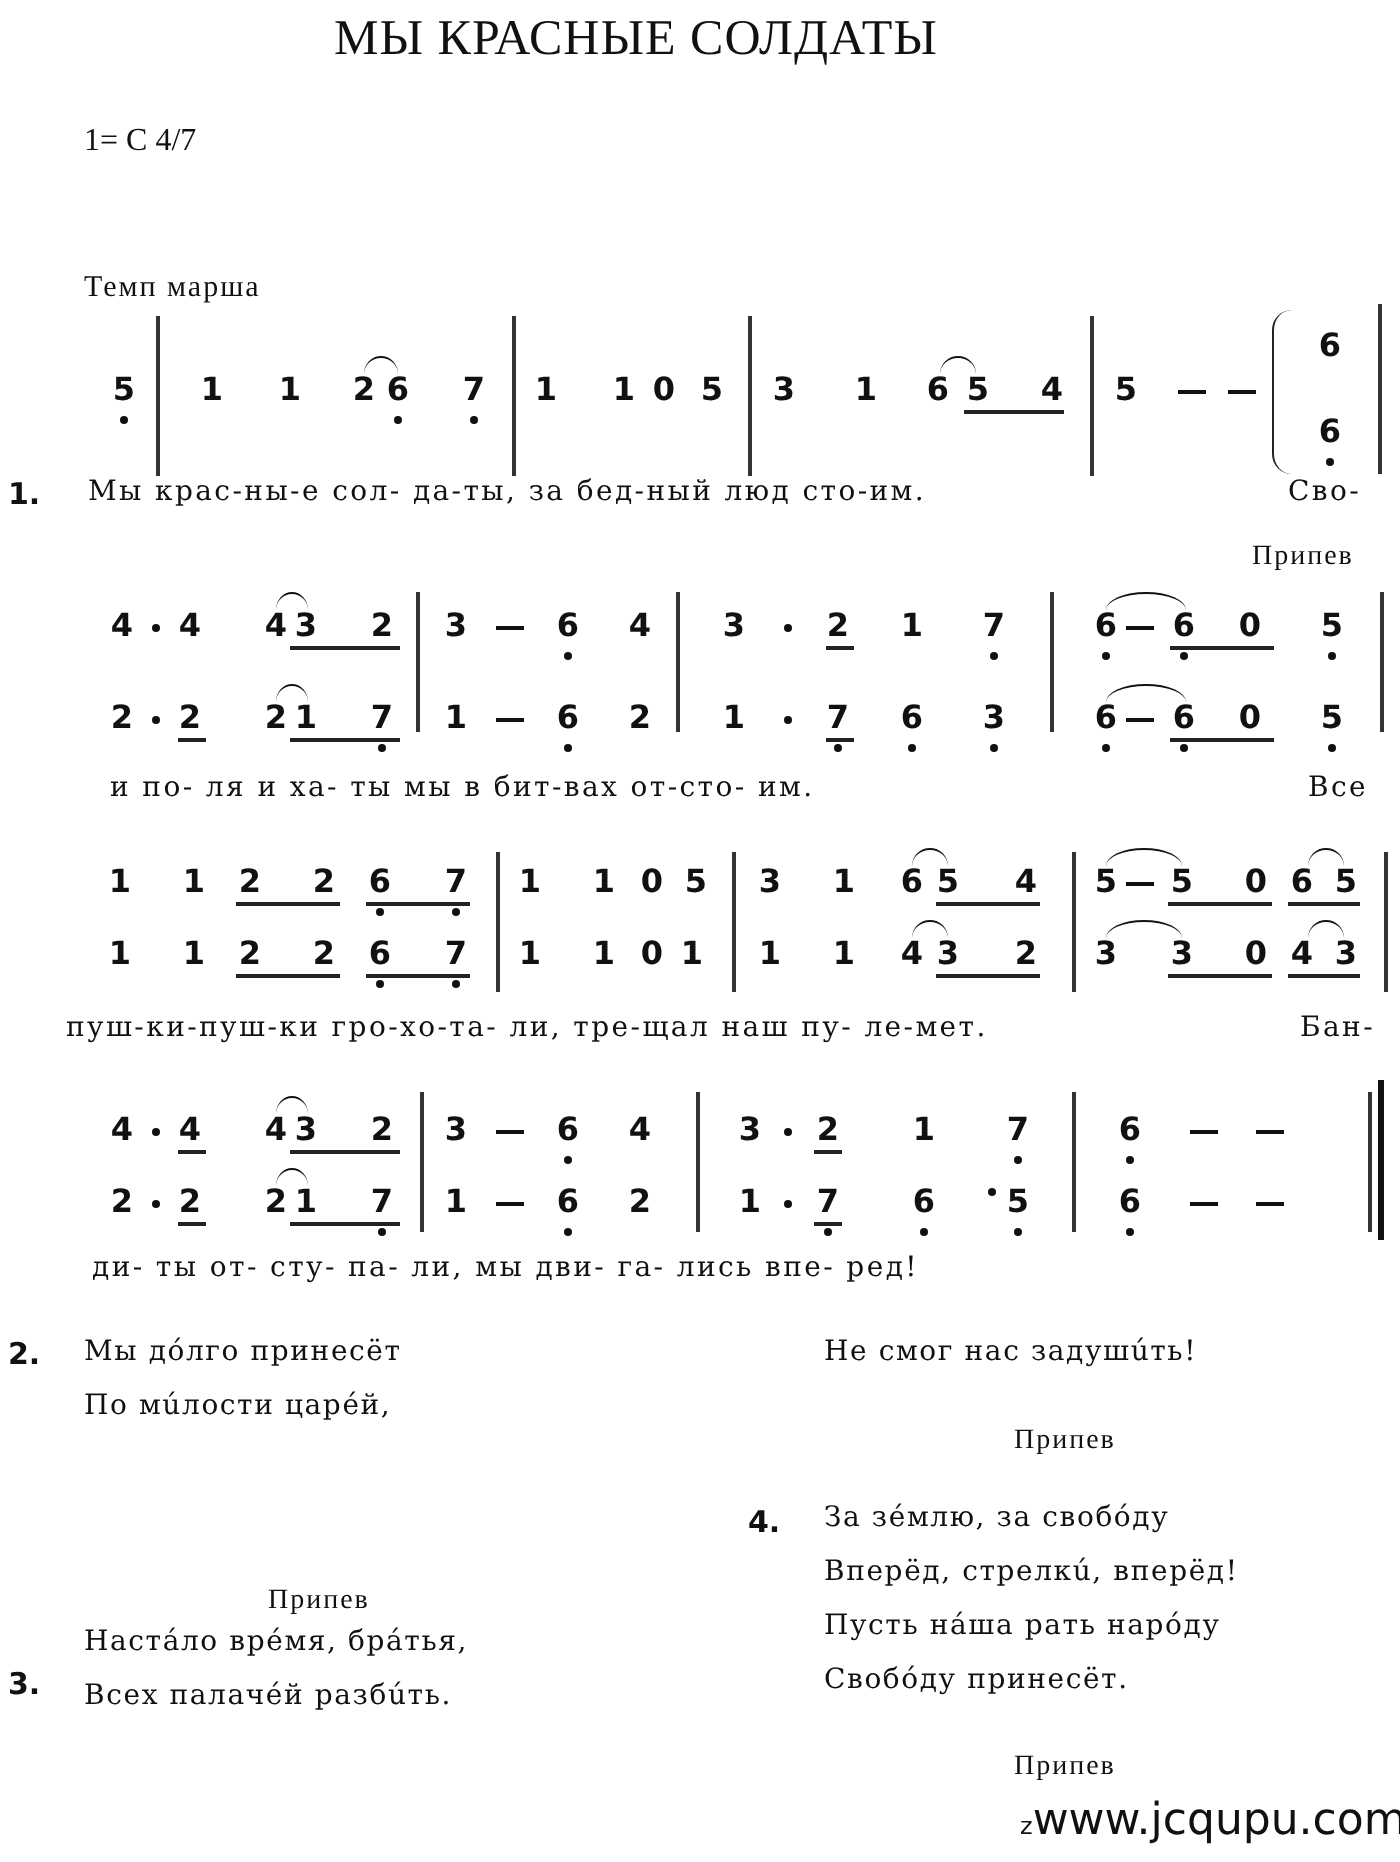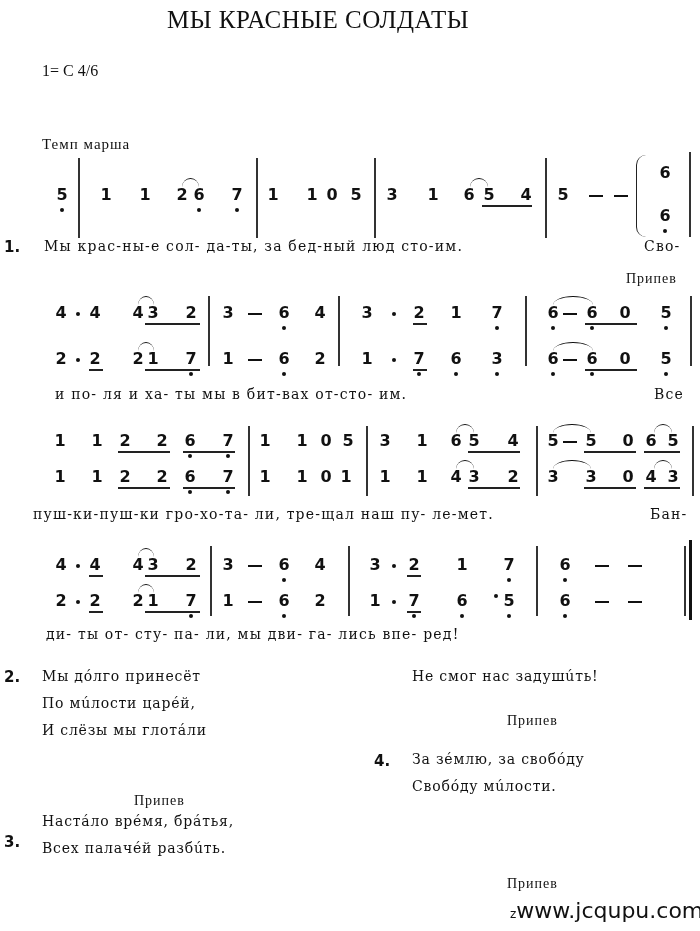--- a/index.html
+++ b/index.html
@@ -21,21 +21,21 @@
   .chorus{position:absolute;font-size:14px;font-family:"Liberation Serif",serif;letter-spacing:1px;}
   .verse{position:absolute;font-size:14px;line-height:27px;font-family:"DejaVu Serif","Liberation Serif",serif;letter-spacing:0.8px;white-space:pre;}
   .brace{position:absolute;left:636px;top:155px;width:10px;height:82px;border-left:1.5px solid #222;border-radius:10px 0 0 10px;}
   .watermark{position:absolute;left:510px;top:898px;font-size:22px;font-family:"DejaVu Sans","Liberation Sans",sans-serif;color:#111;}
   .watermark small{font-size:12px;}
 </style>
 </head>
 <body>
 
 <div class="abs title">МЫ КРАСНЫЕ СОЛДАТЫ</div>
-<div class="abs key">1= C  4/6</div>
+<div class="abs key">1= C  4/7</div>
 <div class="abs tempo">Темп марша</div>
 
 <div>
   <span class="n dot-below" style="left:62px;top:186px">5</span>
   <div class="bar" style="left:78px;top:158px;height:80px"></div>
   <span class="n" style="left:106px;top:186px">1</span>
   <span class="n" style="left:145px;top:186px">1</span>
   <span class="n" style="left:182px;top:186px">2</span>
   <span class="n dot-below" style="left:199px;top:186px">6</span>
   <div class="slur" style="left:182px;top:178px;width:17px"></div>
@@ -250,33 +250,33 @@
   <div class="aug" style="left:494px;top:594px"></div>
   <span class="n dot-below" style="left:565px;top:592px">6</span>
   <div class="dash" style="left:595px;top:601px"></div>
   <div class="dash" style="left:628px;top:601px"></div>
 
   <span class="lyr" style="left:46px;top:626px">ди- ты  от-   сту- па-  ли,  мы   дви- га- лись впе-  ред!</span>
 </div>
 
 <div>
   <span class="vnum" style="left:4px;top:668px">2.</span>
-  <div class="verse" style="left:42px;top:663px"><div>Мы дóлго принесёт</div><div>По мúлости царéй,</div><div>И слёзы мы глотáли</div></div>
+  <div class="verse" style="left:42px;top:663px"><div>Мы дóлго принесёт</div><div>По мúлости царéй,</div></div>
 </div>
 <span class="chorus" style="left:134px;top:793px">Припев</span>
 
 <div>
   <span class="vnum" style="left:4px;top:833px">3.</span>
   <div class="verse" style="left:42px;top:808px"><div>Настáло врéмя, брáтья,</div><div>Всех палачéй разбúть.</div></div>
 </div>
 
 <div>
   <div class="verse" style="left:412px;top:663px"><div>Не смог нас задушúть!</div></div>
 </div>
 <span class="chorus" style="left:507px;top:713px">Припев</span>
 
 <div>
   <span class="vnum" style="left:374px;top:752px">4.</span>
-  <div class="verse" style="left:412px;top:746px"><div>За зéмлю, за свобóду</div><div>Свобóду мúлости.</div></div>
+  <div class="verse" style="left:412px;top:746px"><div>За зéмлю, за свобóду</div><div>Вперёд, стрелкú, вперёд!</div><div>Пусть нáша рать нарóду</div><div>Свобóду принесёт.</div></div>
 </div>
 <span class="chorus" style="left:507px;top:876px">Припев</span>
 
 <div class="watermark"><small>z</small><span>www.jcqupu.com</span></div>
 
 </body></html>

